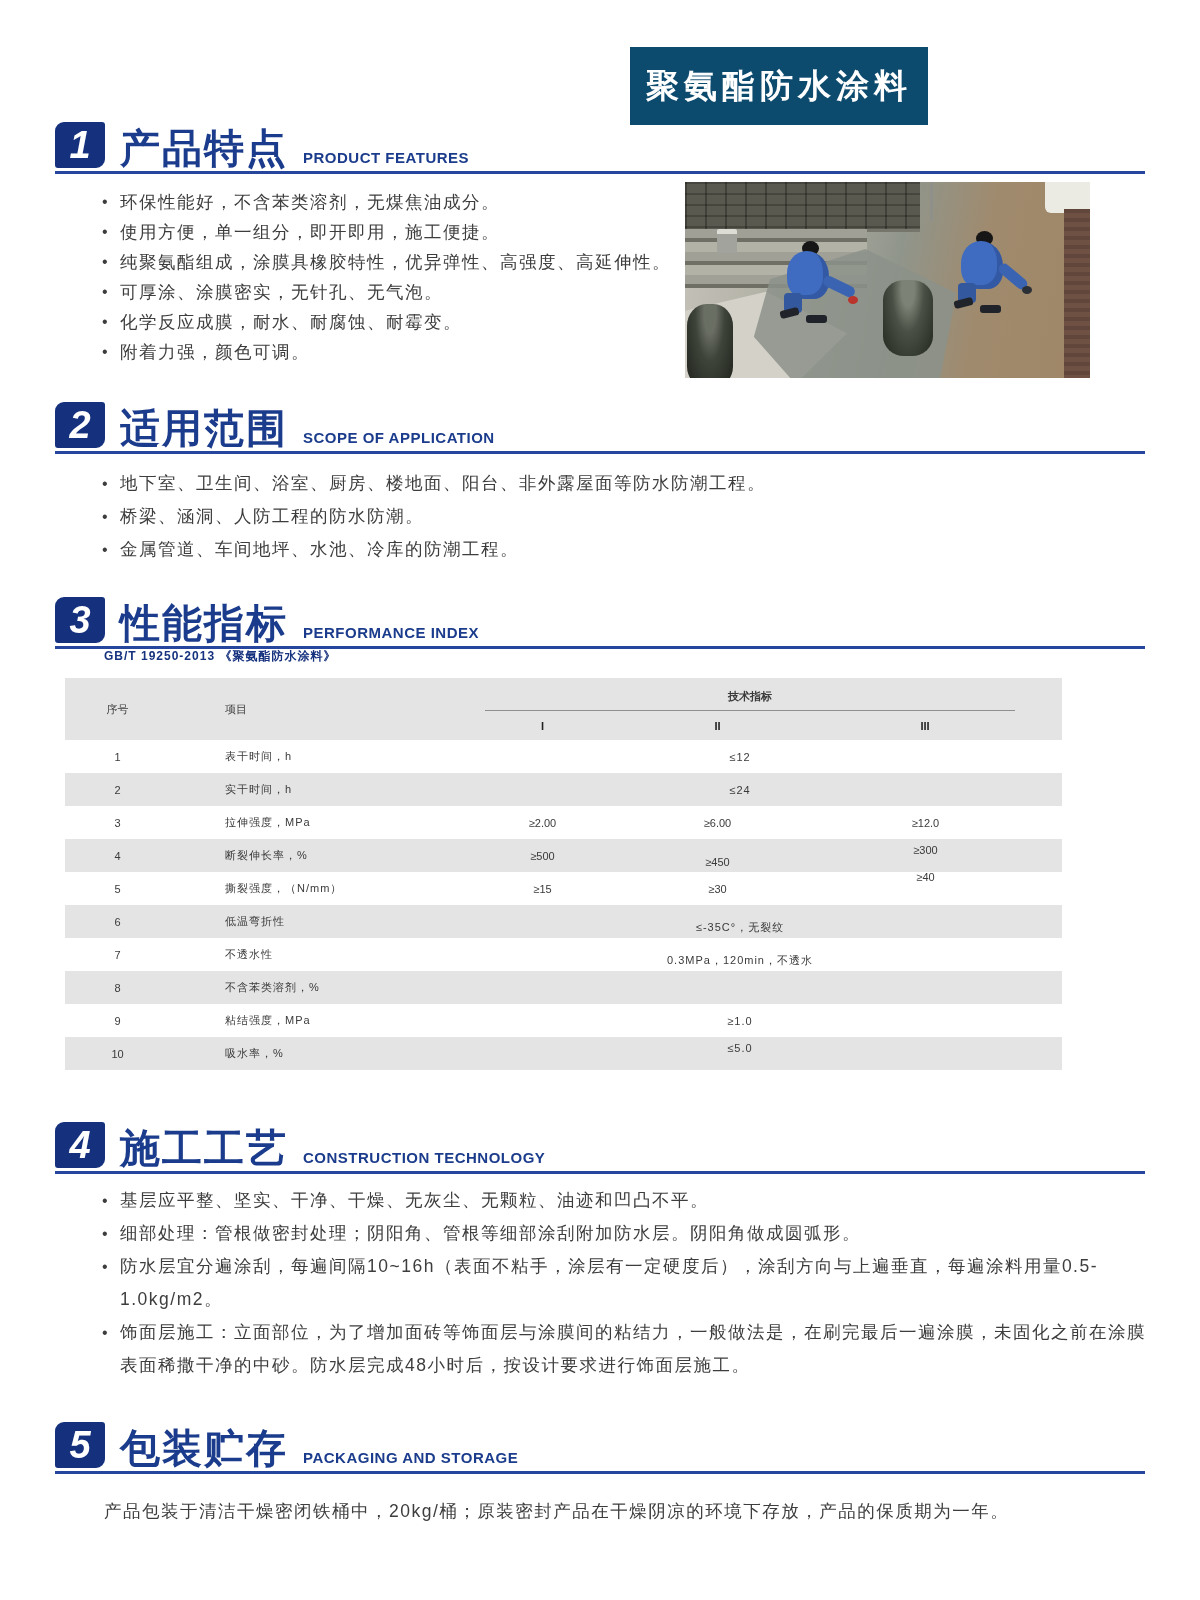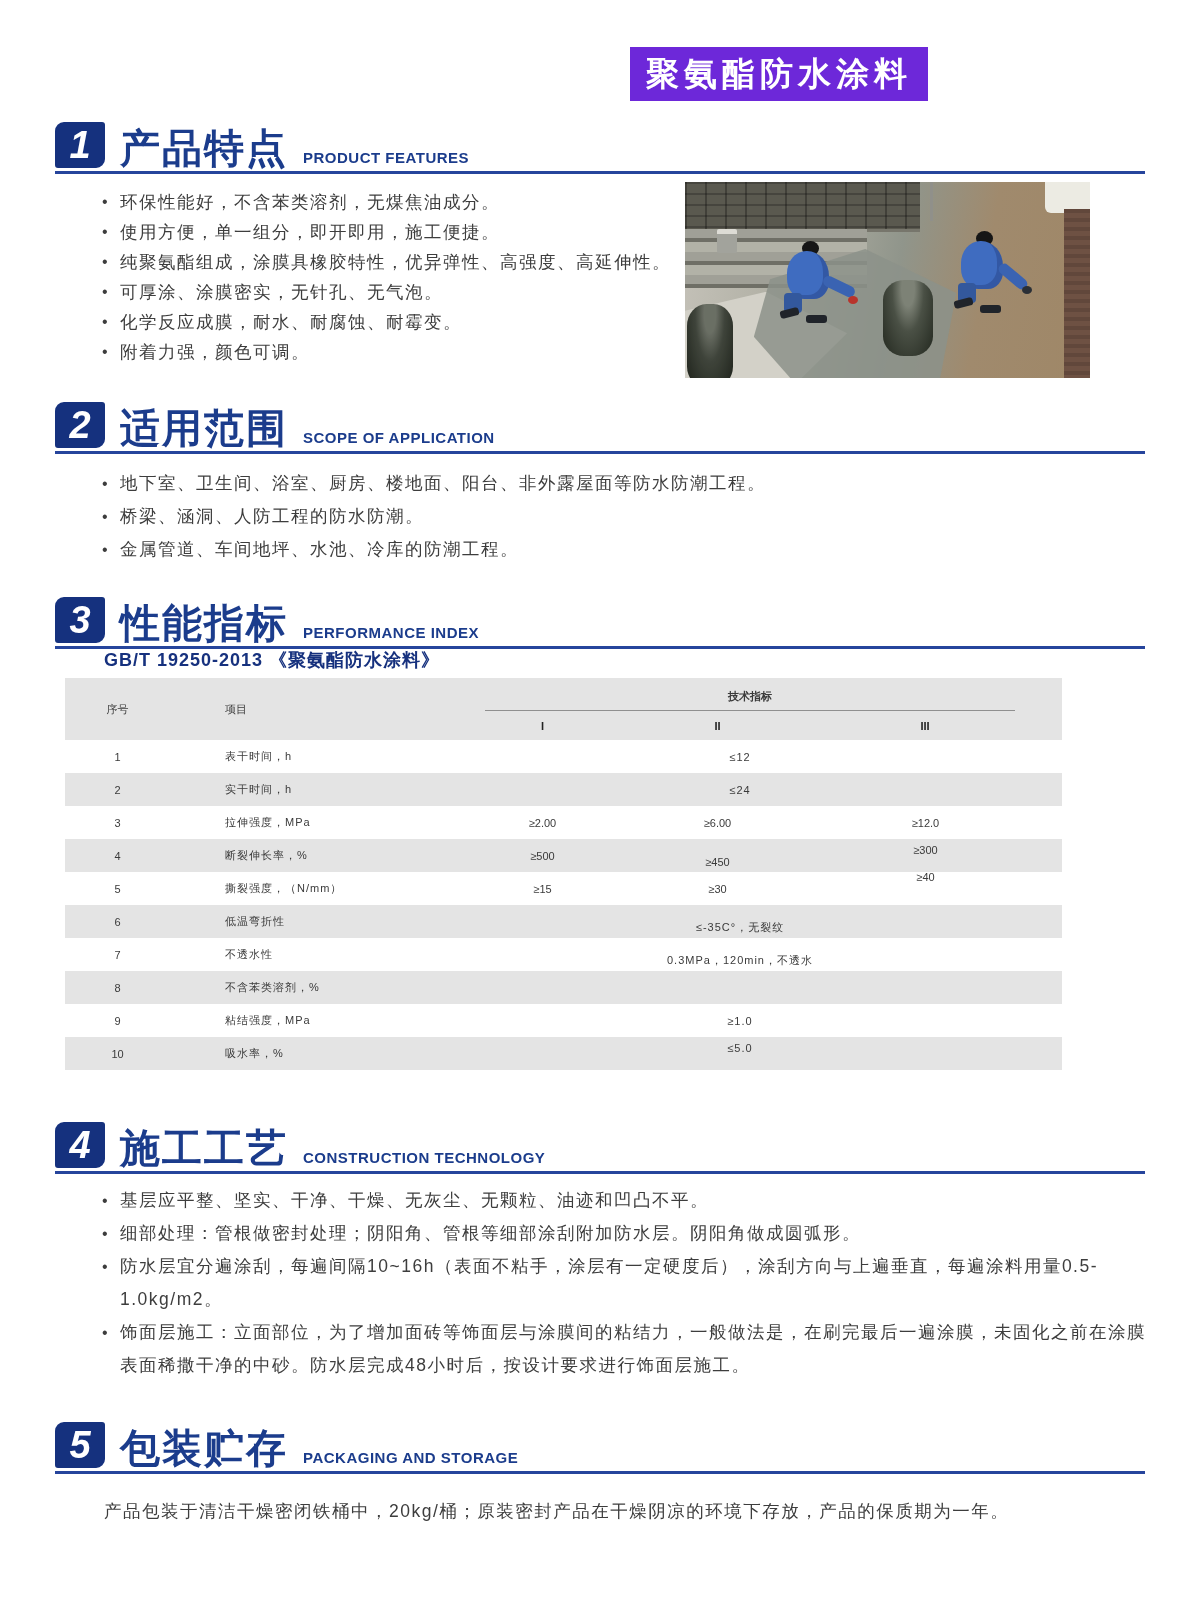--- a/index.html
+++ b/index.html
@@ -1,22 +1,22 @@
 <!DOCTYPE html>
 <html><head>
 <meta charset="utf-8">
 <style>
   html,body{margin:0;padding:0;background:#fff;}
   .page{position:relative;width:1200px;height:1600px;background:#ffffff;overflow:hidden;
         font-family:"Liberation Sans","DejaVu Sans",sans-serif;color:#3d3d3d;}
 
   
   .banner{position:absolute;left:630px;top:47px;height:46px;line-height:46px;
-          background:#6d28d9;color:#ffffff;font-size:33px;font-weight:bold;
-          letter-spacing:5px;padding:4px 16px;}
+          background:#0c4a6e;color:#ffffff;font-size:33px;font-weight:bold;
+          letter-spacing:5px;padding:16px 16px;}
 
   
   .sec-header{position:absolute;left:55px;width:1090px;display:flex;align-items:flex-end;
               gap:15px;border-bottom:3px solid #26459c;padding-bottom:3px;}
   .sec-num{width:50px;height:46px;background:#15317e;border-radius:9px 3px 9px 3px;
            color:#fff;font-style:italic;font-weight:bold;font-size:38px;
            display:flex;align-items:center;justify-content:center;flex:0 0 auto;}
   .sec-title-zh{font-size:40px;font-weight:bold;color:#1b3c8c;line-height:1;letter-spacing:2px;}
   .sec-title-en{font-size:15px;font-weight:bold;color:#1b3c8c;padding-bottom:2px;letter-spacing:.5px;}
 
@@ -25,21 +25,21 @@
   .b-item{display:flex;align-items:flex-start;}
   .b-dot{flex:0 0 18px;font-size:16px;line-height:inherit;color:#3d3d3d;}
   .b-text{flex:1;}
   .bullets.s1 .b-item,.bullets.s2 .b-item{white-space:nowrap;}
   .bullets.s1 .b-item{line-height:30px;}
   .bullets.s2 .b-item{line-height:33px;}
   .bullets.s4{width:1052px;}
   .bullets.s4 .b-item{line-height:33px;}
 
   
-  .standard{position:absolute;left:104px;top:648px;font-size:18px;font-weight:bold;color:#16317e;letter-spacing:1px;}
+  .standard{position:absolute;left:104px;top:648px;font-size:12px;font-weight:bold;color:#16317e;letter-spacing:1px;}
 
   
   .perf-table{position:absolute;left:65px;top:678px;width:997px;font-size:11px;color:#3a3a3a;}
   .t-head{display:grid;grid-template-columns:105px 315px 577px;background:#e4e4e4;height:62px;align-items:center;}
   .th-no{text-align:center;font-weight:normal;}
   .th-item{padding-left:55px;}
   .th-tech{height:62px;display:flex;flex-direction:column;width:530px;}
   .tech-label{height:32px;line-height:36px;text-align:center;font-weight:bold;}
   .tech-line{border-top:1px solid #8f8f8f;width:530px;}
   .grades{display:grid;grid-template-columns:115px 235px 180px;height:29px;align-items:center;font-weight:bold;color:#222;}

